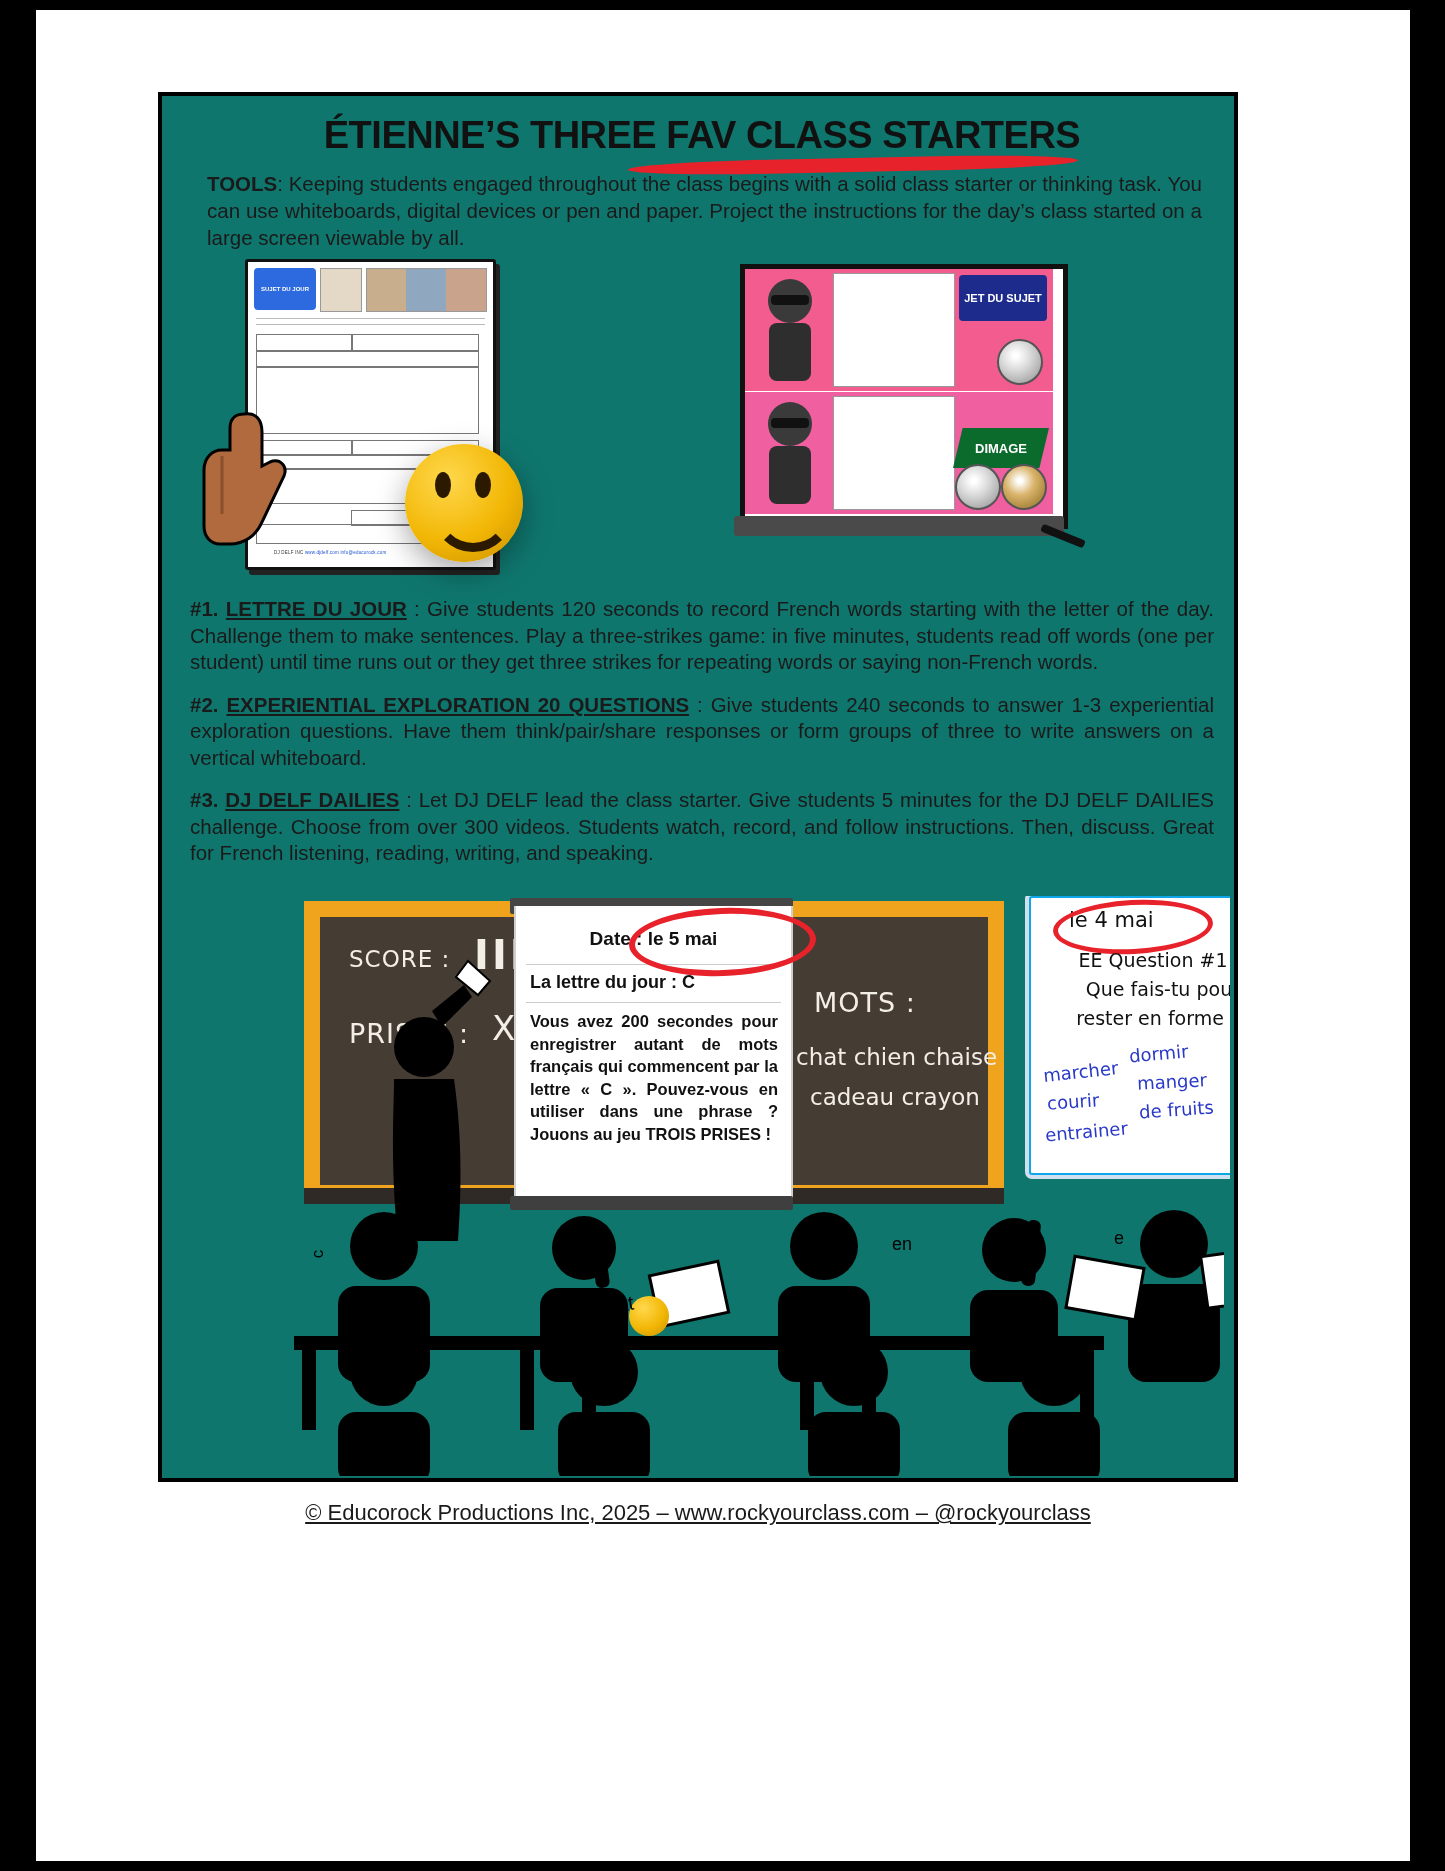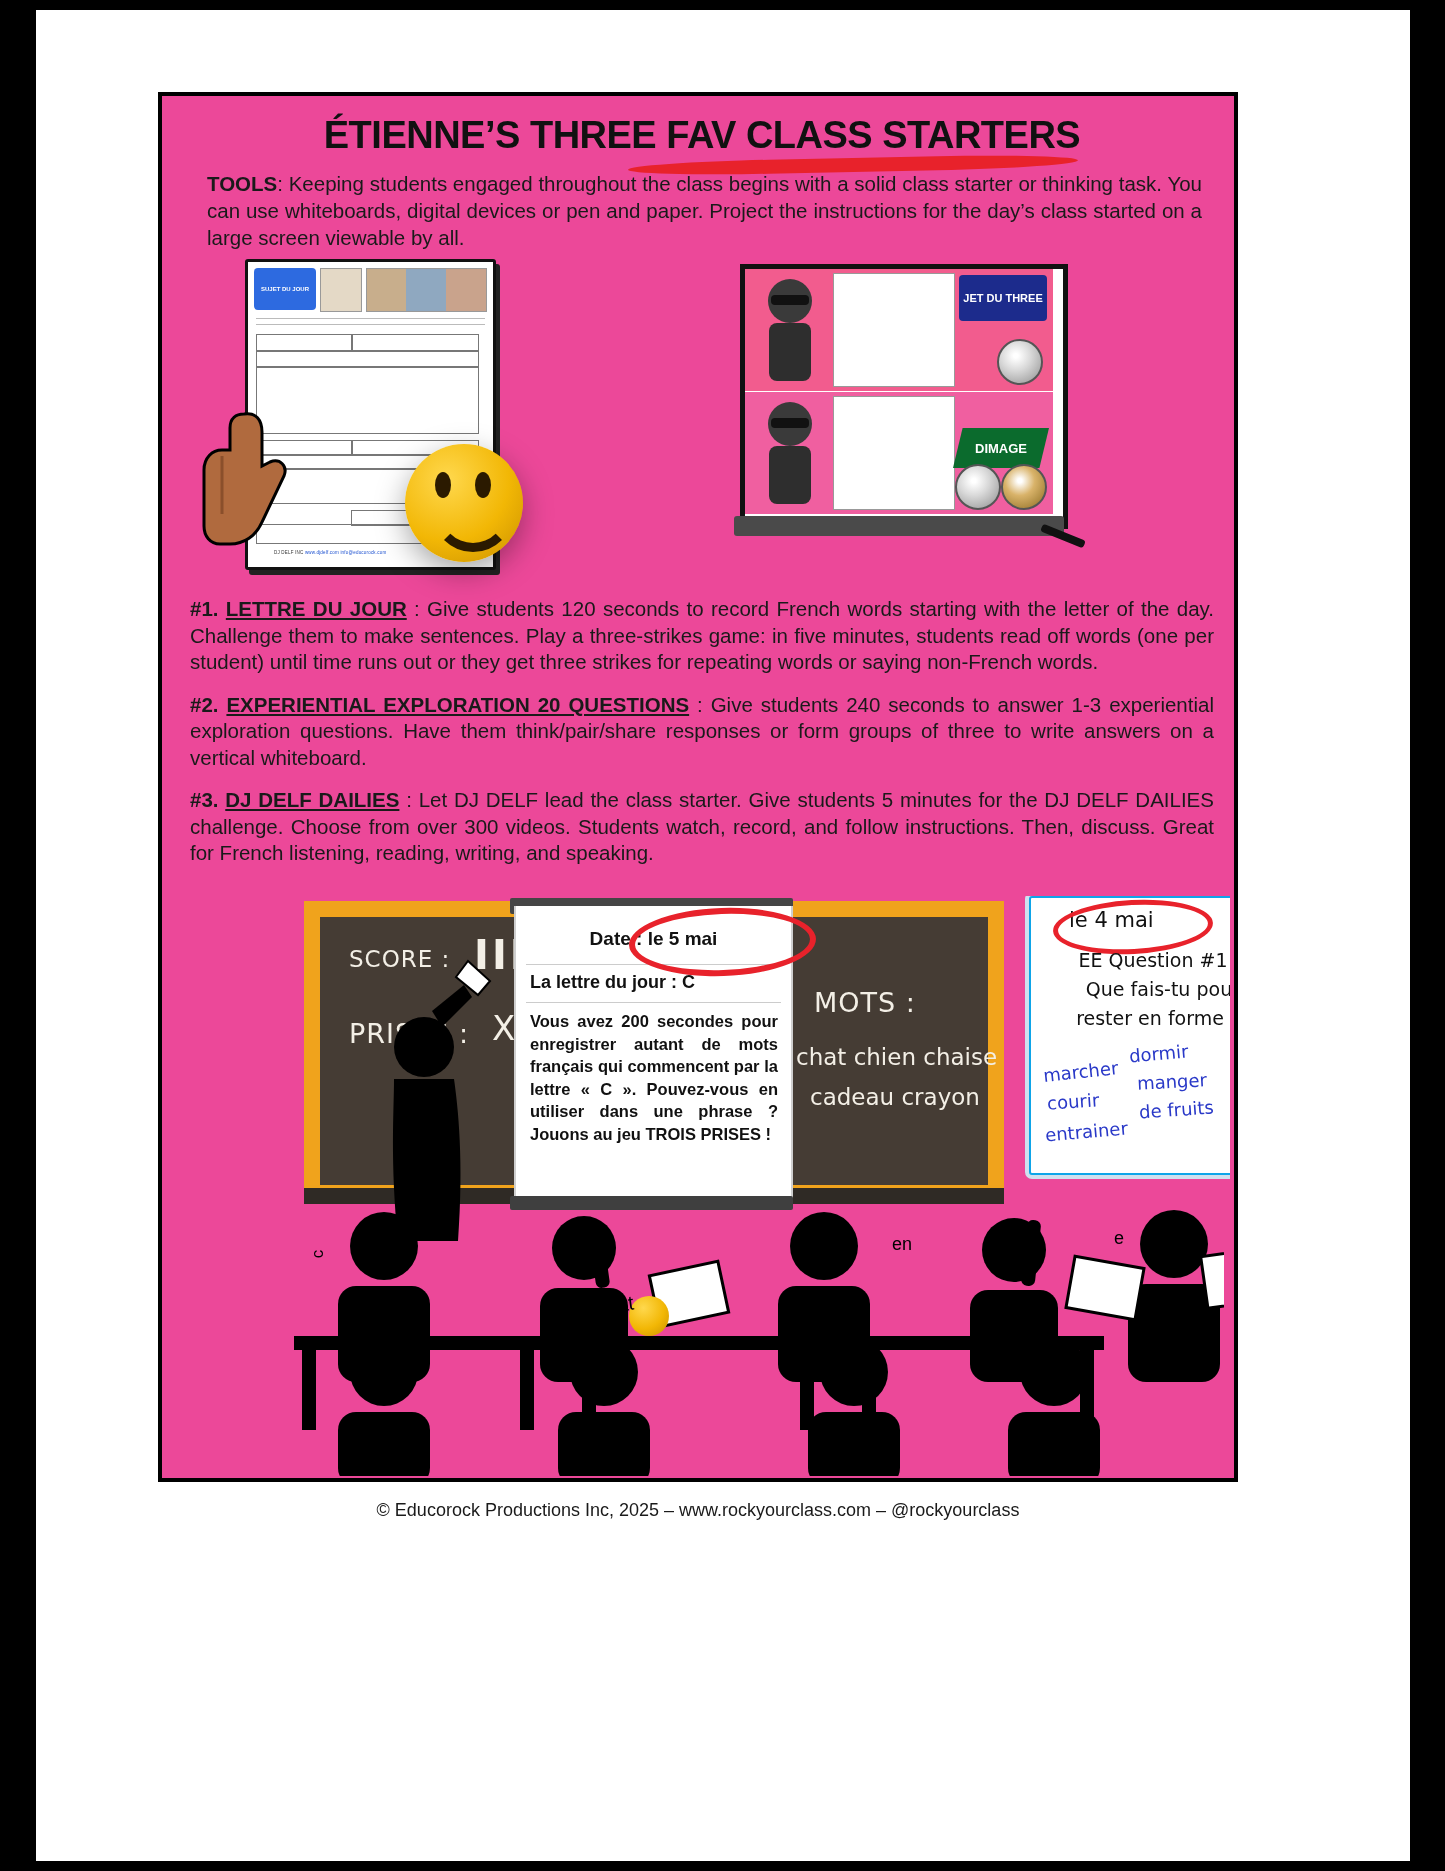--- a/index.html
+++ b/index.html
@@ -12,21 +12,21 @@
   .page{
     position:absolute;left:0;top:0;width:1445px;height:1871px;
     background:#000;
   }
   .white-sheet{
     position:absolute;left:36px;top:10px;width:1374px;height:1851px;
     background:#ffffff;
   }
   .inner-border{
     position:absolute;left:122px;top:82px;width:1080px;height:1390px;
-    border:4px solid #000;background:#ec4899;box-sizing:border-box;
+    border:4px solid #000;background:#0f766e;box-sizing:border-box;
   }
   
   .title{
     position:absolute;left:0;top:18px;width:1080px;
     text-align:center;
     font-weight:bold;font-size:38px;letter-spacing:-0.5px;
     color:#111;
   }
   .title-underline{
     position:absolute;left:466px;top:62px;width:450px;height:14px;
@@ -147,21 +147,21 @@
   .swb-q{position:absolute;left:-6px;top:48px;width:215px;font-size:19px;line-height:29px;
          color:#111;font-family:"DejaVu Sans", sans-serif;}
   .swb-ans{position:absolute;left:6px;top:145px;width:200px;height:120px;color:#2a39c8;
            font-family:"DejaVu Sans", sans-serif;font-size:18px;}
   .swb-ans span{position:absolute;white-space:nowrap;}
   .smiley2{position:absolute;left:455px;top:400px;width:40px;height:40px;border-radius:50%;
            background:radial-gradient(circle at 36% 30%, #ffd84d 0%, #f2b705 55%, #c98f00 100%);}
   
   .footer{
     position:absolute;left:122px;top:1490px;width:1080px;text-align:center;
-    font-size:18px;color:#1a1a1a;
+    font-size:22px;color:#1a1a1a;text-decoration:underline;
   }
 </style>
 </head>
 <body>
 
 <div class="page">
  <div class="white-sheet">
 
   <div class="inner-border">
 
@@ -214,21 +214,21 @@
       <div class="proj">
         <div class="proj-screen">
           <div class="slide slide-top">
             <svg class="dj-fig" viewBox="0 0 78 110">
               <circle cx="39" cy="26" r="22" fill="#3a3a3a"></circle>
               <rect x="20" y="20" width="38" height="10" rx="4" fill="#111"></rect>
               <rect x="18" y="48" width="42" height="58" rx="8" fill="#2e2e2e"></rect>
             </svg>
             <div class="dj-card"></div>
             <div class="dj-badge">
-              <span>JET DU THREE</span>
+              <span>JET DU SUJET</span>
             </div>
             <div class="coin" style="right:10px;bottom:6px"></div>
           </div>
           <div class="slide slide-bot">
             <svg class="dj-fig" viewBox="0 0 78 110">
               <circle cx="39" cy="26" r="22" fill="#3a3a3a"></circle>
               <rect x="20" y="20" width="38" height="10" rx="4" fill="#111"></rect>
               <rect x="18" y="48" width="42" height="58" rx="8" fill="#2e2e2e"></rect>
             </svg>
             <div class="dj-card"></div>

